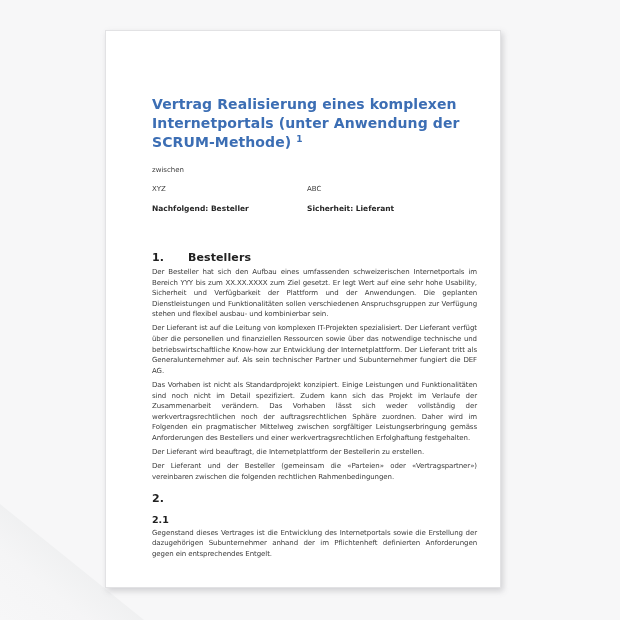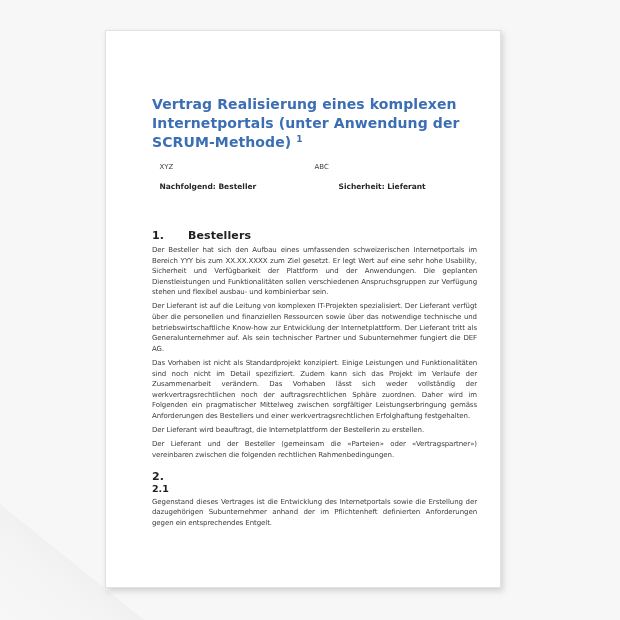--- a/index.html
+++ b/index.html
@@ -47,49 +47,48 @@
     vertical-align: 5px;
   }
   .between-label {
     margin-top: 14px;
     font-size: 7px;
     color: #3c3c3c;
   }
   .party-row {
     display: flex;
     margin-top: 11px;
-    justify-content: center;
   }
   .party-col { width: 155px; flex: 0 0 155px; }
   .party-name {
     font-size: 7px;
     color: #3c3c3c;
   }
   .party-role {
     font-size: 7.5px;
     font-weight: bold;
     color: #262626;
-    margin-left: 24px;
   }
   .sec-heading {
     display: flex;
     margin-top: 38px;
     margin-bottom: 3px;
     font-size: 11px;
     font-weight: bold;
     color: #212121;
     letter-spacing: 0.1px;
   }
   .sec-heading .sec-num { width: 36px; flex: 0 0 36px; }
   .sec-heading-2 {
     margin-top: 10px;
     margin-bottom: 0;
   }
   .subsec-heading {
     display: flex;
+    margin-top: 9px;
     margin-bottom: 2.5px;
     font-size: 9.5px;
     font-weight: bold;
     color: #212121;
     align-items: flex-end;
   }
   .subsec-heading .sec-num { width: 36px; flex: 0 0 36px; }
   .body-par {
     font-size: 7px;
     line-height: 10.6px;
@@ -104,20 +103,21 @@
 
 <div class="canvas">
 
   <div class="corner-fold"></div>
 
   <div class="page">
     <div class="page-content">
 
       <div class="doc-title"><span>Vertrag Realisierung eines komplexen Internetportals (unter Anwendung der SCRUM-Methode)</span>&nbsp;<sup>1</sup></div>
 
+      <div class="between-label">zwischen</div>
 
       <div class="party-row">
         <div class="party-col party-name">XYZ</div>
         <div class="party-col party-name">ABC</div>
       </div>
 
       <div class="party-row">
         <div class="party-col party-role">Nachfolgend: Besteller</div>
         <div class="party-col party-role">Sicherheit: Lieferant</div>
       </div>

